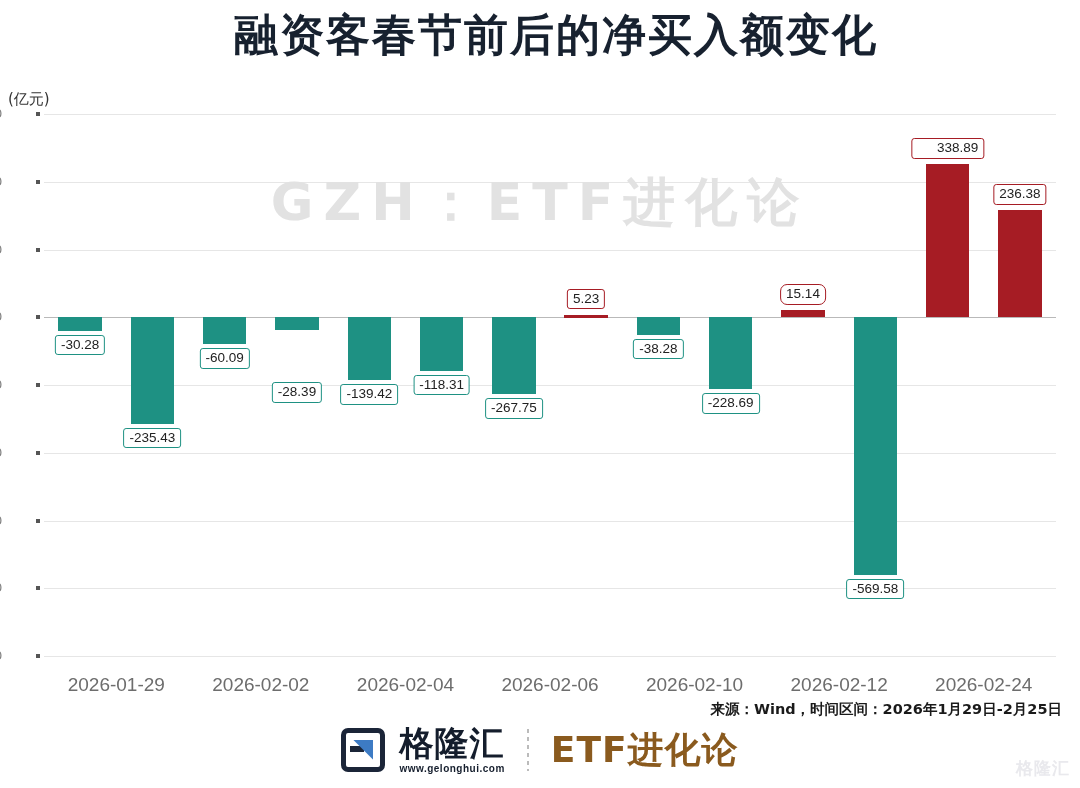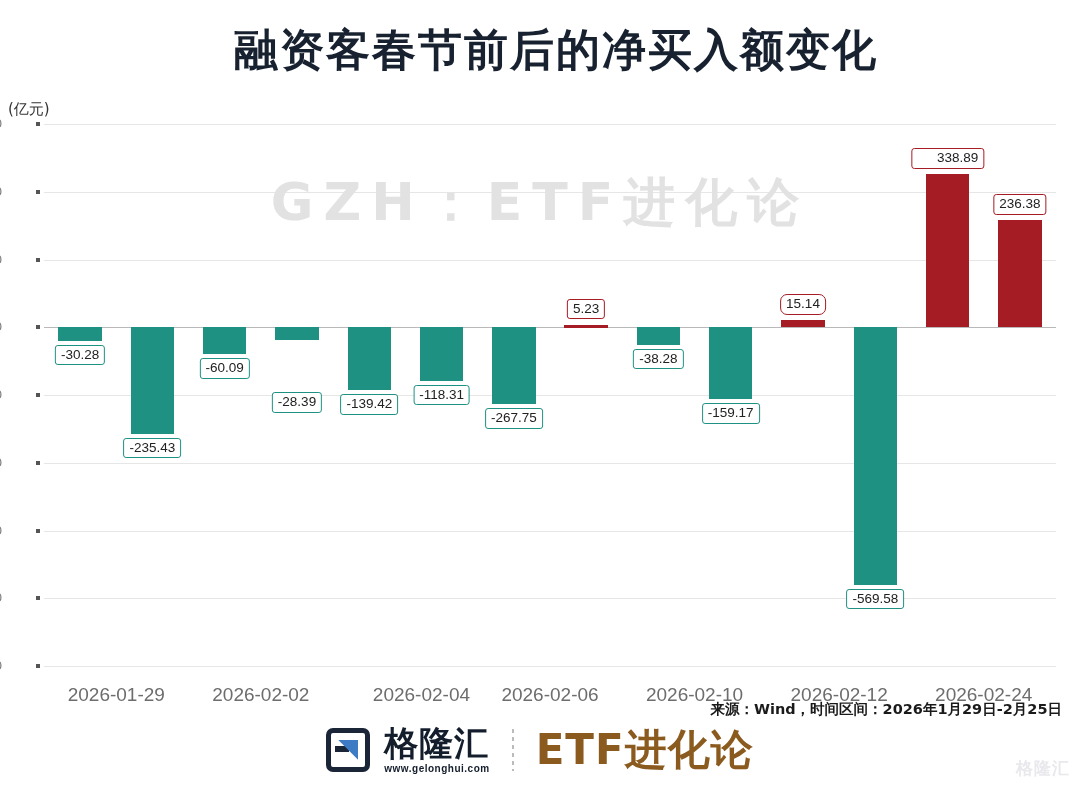--- a/index.html
+++ b/index.html
@@ -12,30 +12,30 @@
     overflow: hidden;
   }
 
   
   #chart-title {
     text-align: center;
     font-size: 44px;
     font-weight: 900;
     color: #17212f;
     letter-spacing: 2px;
-    padding-top: 25px;
+    padding-top: 10px;
     line-height: 1.15;
     font-family: "DejaVu Sans", "Liberation Sans", sans-serif;
     margin-left: 32px;
   }
 
   
   #plot-wrap {
     position: absolute;
-    left: 0; top: 110px;
+    left: 0; top: 100px;
     width: 980px; height: 560px;
   }
   #plot-area {
     position: absolute;
     left: 44px; top: 14px;
     width: 1012px; height: 542px;
   }
 
   .gridline {
     position: absolute;
@@ -181,21 +181,21 @@
     font-size: 10px; color: #141d2c; font-weight: 700;
     letter-spacing: .5px; margin-top: 3px;
     font-family: "Liberation Sans", sans-serif;
   }
   #brand-divider {
     width: 2px; height: 42px;
     background: repeating-linear-gradient(to bottom, #bbb 0 4px, transparent 4px 8px);
     margin: 0 8px;
   }
   #brand-sub {
-    font-size: 42px; font-weight: 900;
+    font-size: 36px; font-weight: 900;
     color: #8a5a1e;
     letter-spacing: 1px;
     font-family: "DejaVu Sans", "Liberation Sans", sans-serif;
     line-height: 1;
   }
 </style>
 </head>
 <body>
 
 <div id="chart-title">融资客春节前后的净买入额变化</div>
@@ -251,34 +251,34 @@
         <div class="bar-label" style="left: 325.286px; transform: translateX(-50%); top: 270.221px;">-139.42</div>
         <div class="bar neg" style="left: 375.886px; top: 203.25px; width: 43.3714px; height: 53.4367px;"></div>
         <div class="bar-label" style="left: 397.571px; transform: translateX(-50%); top: 260.687px;">-118.31</div>
         <div class="bar neg" style="left: 448.171px; top: 203.25px; width: 43.3714px; height: 76.8782px;"></div>
         <div class="bar-label" style="left: 469.857px; transform: translateX(-50%); top: 284.128px;">-267.75</div>
         <div class="bar pos" style="left: 520.457px; top: 200.888px; width: 43.3714px; height: 3px;"></div>
         <div class="bar-label pos" style="left: 542.143px; transform: translateX(-50%); top: 174.888px;">5.23</div>
         <div class="bar neg" style="left: 592.743px; top: 203.25px; width: 43.3714px; height: 17.2898px;"></div>
         <div class="bar-label" style="left: 614.429px; transform: translateX(-50%); top: 224.54px;">-38.28</div>
         <div class="bar neg" style="left: 665.029px; top: 203.25px; width: 43.3714px; height: 71.8918px;"></div>
-        <div class="bar-label" style="left: 686.714px; transform: translateX(-50%); top: 279.142px;">-159.17</div>
+        <div class="bar-label" style="left: 686.714px; transform: translateX(-50%); top: 279.142px;">-228.69</div>
         <div class="bar pos" style="left: 737.314px; top: 196.412px; width: 43.3714px; height: 6.83823px;"></div>
         <div class="bar-label pos" style="left: 759px; transform: translateX(-50%); top: 170.412px; border-radius: 7px;">15.14</div>
         <div class="bar neg" style="left: 809.6px; top: 203.25px; width: 43.3714px; height: 257.26px;"></div>
         <div class="bar-label" style="left: 831.286px; transform: translateX(-50%); top: 464.51px;">-569.58</div>
         <div class="bar pos" style="left: 881.886px; top: 50.1847px; width: 43.3714px; height: 153.065px;"></div>
         <div class="bar-label pos" style="left: 903.571px; transform: translateX(-50%); top: 24.1847px; padding-left: 25px;">338.89</div>
         <div class="bar pos" style="left: 954.171px; top: 96.485px; width: 43.3714px; height: 106.765px;"></div>
         <div class="bar-label pos" style="left: 975.857px; transform: translateX(-50%); top: 70.485px;">236.38</div>
       </div>
     <div id="xticks">
         <div class="xtick-label" style="left: 72.2857px;">2026-01-29</div>
         <div class="xtick-label" style="left: 216.857px; text-align: right;">2026-02-02</div>
-        <div class="xtick-label" style="left: 361.429px; margin-left: 16px;">2026-02-04</div>
+        <div class="xtick-label" style="left: 361.429px;">2026-02-04</div>
         <div class="xtick-label" style="left: 506px;">2026-02-06</div>
         <div class="xtick-label" style="left: 650.571px;">2026-02-10</div>
         <div class="xtick-label" style="left: 795.143px;">2026-02-12</div>
         <div class="xtick-label" style="left: 939.714px;">2026-02-24</div>
       </div>
   </div>
 </div>
 
 <div id="source-note">来源：Wind，时间区间：2026年1月29日-2月25日</div>
 

